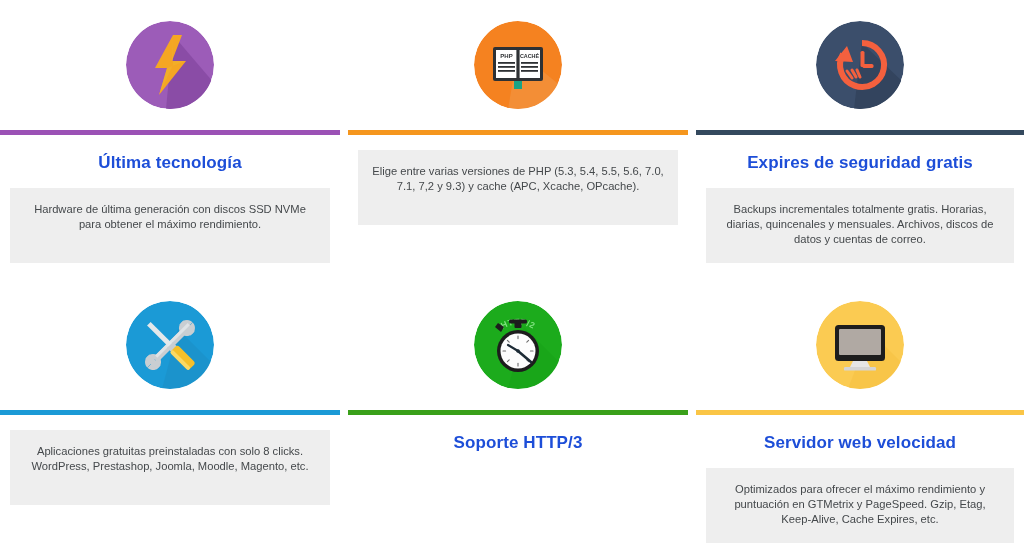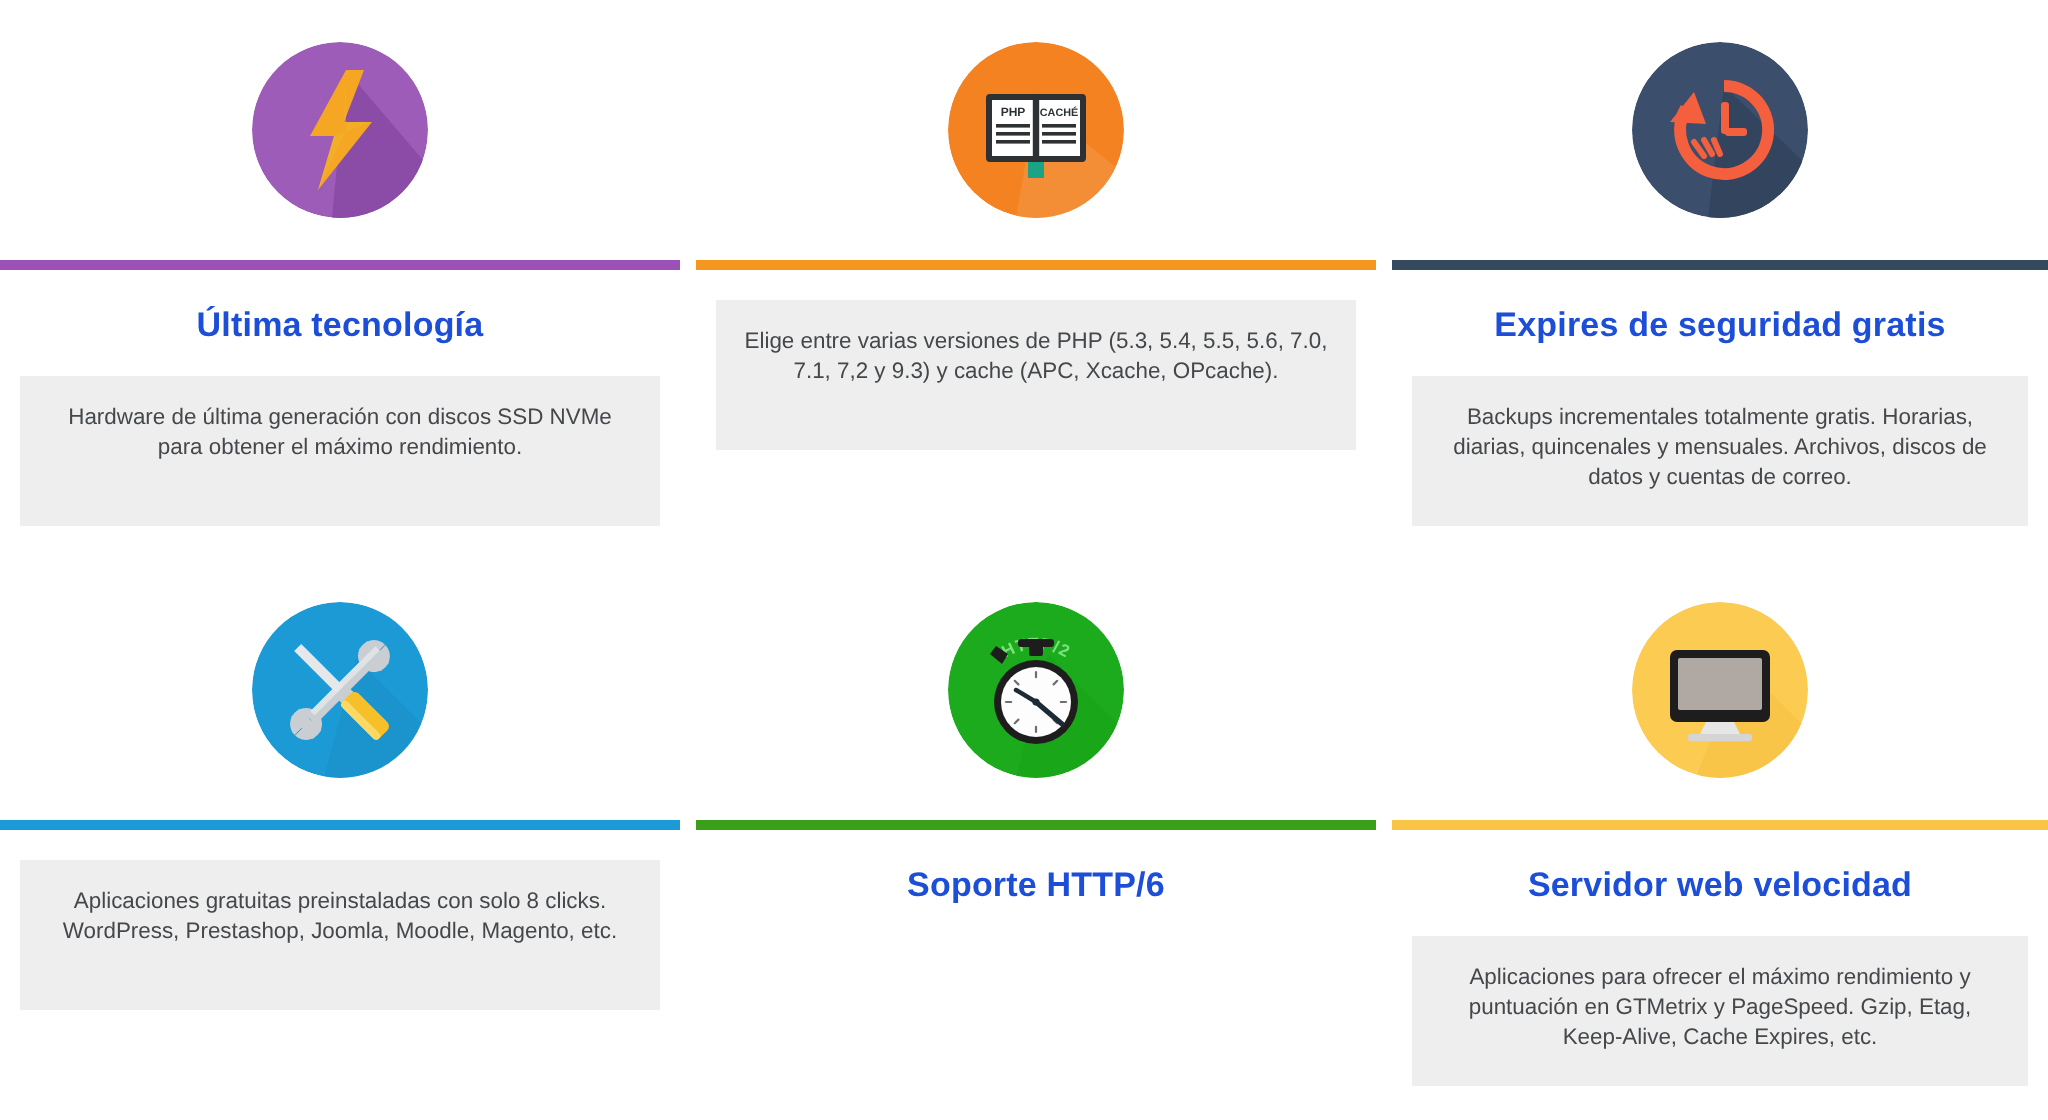--- a/index.html
+++ b/index.html
@@ -217,37 +217,37 @@
             <line x1="54.6" y1="60.6" x2="52.8" y2="58.8"></line>
             <line x1="33.4" y1="39.4" x2="35.2" y2="41.2"></line>
           </g>
           <line x1="44" y1="50" x2="57" y2="61" stroke="#1d2b36" stroke-width="2.6" stroke-linecap="round"></line>
           <line x1="44" y1="50" x2="34" y2="44" stroke="#1d2b36" stroke-width="2.2" stroke-linecap="round"></line>
           <circle cx="44" cy="50" r="1.8" fill="#1d2b36"></circle>
         </svg>
       </span>
     </div>
     <span class="accent-bar" style="background:#3aa01a"></span>
-    <div class="card-title">Soporte HTTP/6</div>
+    <div class="card-title">Soporte HTTP/3</div>
   </div>
   <div class="gutter"></div>
 
   <div class="feature-card">
     <div class="icon-area">
       <span class="icon-circle">
         <svg viewBox="0 0 88 88">
           <circle cx="44" cy="44" r="44" fill="#fbcb52"></circle>
           <path d="M54 30 L88 64 L88 88 L32 88 Z" fill="#f6c243" opacity="0.65"></path>
           <rect x="19" y="24" width="50" height="36" rx="3.5" fill="#1d1d1d"></rect>
           <rect x="23" y="28" width="42" height="26" rx="1" fill="#b0a9a3"></rect>
           <path d="M37 60 h14 l4 8 h-22 Z" fill="#e6e6e6"></path>
           <rect x="28" y="66" width="32" height="3.6" rx="1.2" fill="#d5d5d5"></rect>
         </svg>
       </span>
     </div>
     <span class="accent-bar" style="background:#fac546"></span>
     <div class="card-title">Servidor web velocidad</div>
     <div class="card-body">
-      <p class="card-desc">Aplicaciones para ofrecer el máximo rendimiento y puntuación en GTMetrix y PageSpeed. Gzip, Etag, Keep-Alive, Cache Expires, etc.</p>
+      <p class="card-desc">Optimizados para ofrecer el máximo rendimiento y puntuación en GTMetrix y PageSpeed. Gzip, Etag, Keep-Alive, Cache Expires, etc.</p>
     </div>
   </div>
 
 </div>
 
 </body></html>

